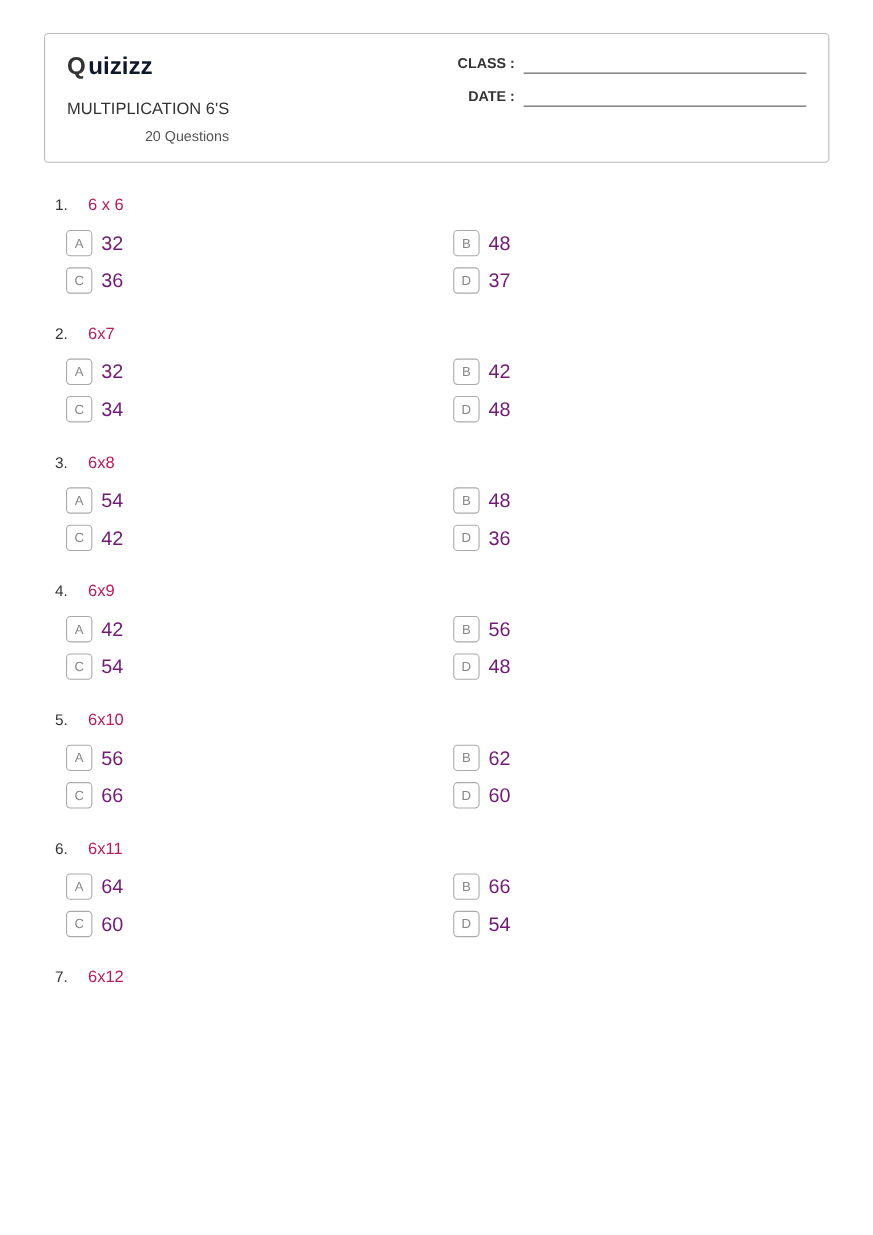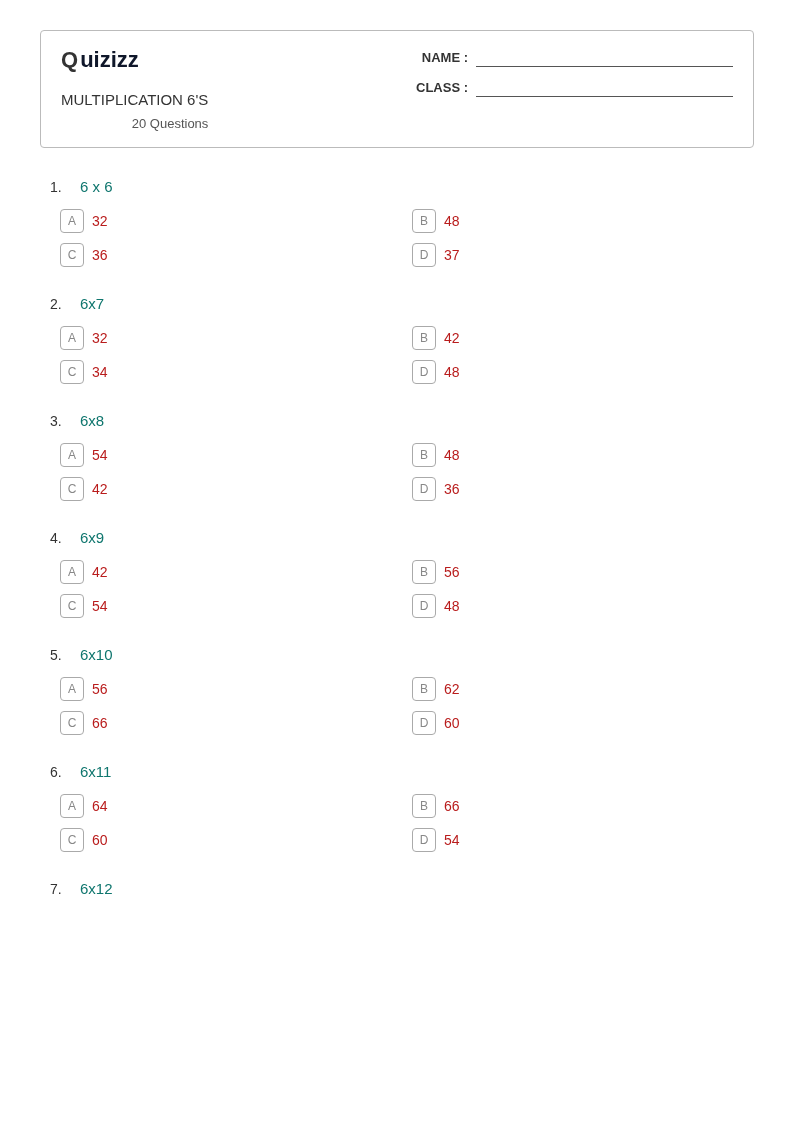--- a/index.html
+++ b/index.html
@@ -106,21 +106,21 @@
     }
 
     .question-num {
       font-size: 14px;
       color: #333;
       min-width: 20px;
     }
 
     .question-text {
       font-size: 15px;
-      color: #0f766e;
+      color: #be185d;
     }
 
     .options-grid {
       display: grid;
       grid-template-columns: 1fr 1fr;
       row-gap: 10px;
       column-gap: 20px;
       padding-left: 10px;
     }
 
@@ -137,47 +137,47 @@
       border-radius: 4px;
       display: flex;
       align-items: center;
       justify-content: center;
       font-size: 12px;
       color: #888;
       flex-shrink: 0;
     }
 
     .option-value {
-      font-size: 14px;
-      color: #b91c1c;
+      font-size: 18px;
+      color: #701a75;
       text-align: right;
     }
   </style>
 </head>
 <body>
 
 <div class="header-box">
   <div class="header-left">
     <div class="logo">
       <span class="logo-q">Q</span>
       <span class="logo-uizizz">uizizz</span>
     </div>
     <div class="quiz-title">MULTIPLICATION 6'S</div>
     <div class="quiz-questions">20 Questions</div>
   </div>
 
   <div class="header-right">
     <div class="field-row">
-      <span class="field-label">NAME :</span>
-      <input class="field-line" type="text" style="">
-    </div>
-    <div class="field-row">
       <span class="field-label">CLASS :</span>
       <input class="field-line" type="text" style="">
     </div>
+    <div class="field-row">
+      <span class="field-label">DATE :</span>
+      <input class="field-line" type="text" style="">
+    </div>
   </div>
 </div>
 
 <div class="questions-section" id="questions-container">
 <div class="question-block">
       <div class="question-header">
         <span class="question-num">1.</span>
         <span class="question-text">6 x 6</span>
       </div>
       <div class="options-grid">

